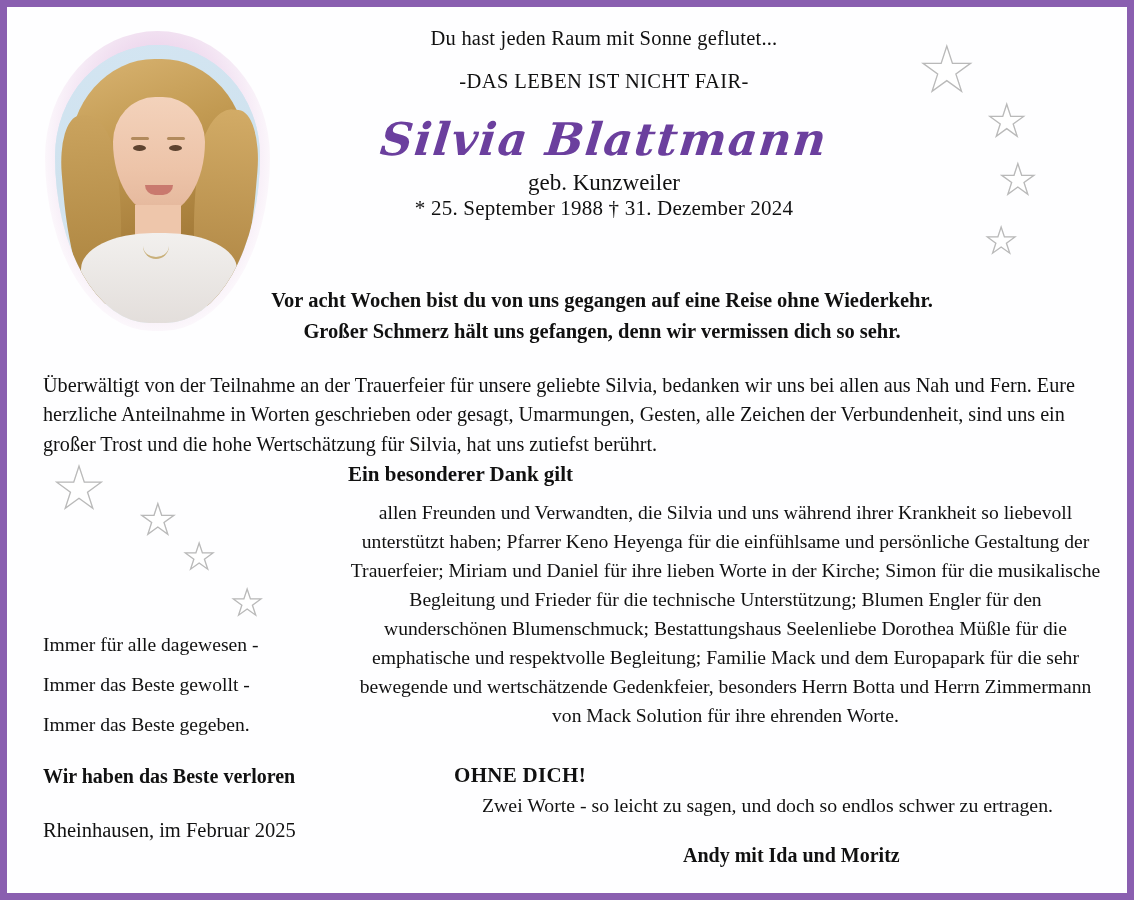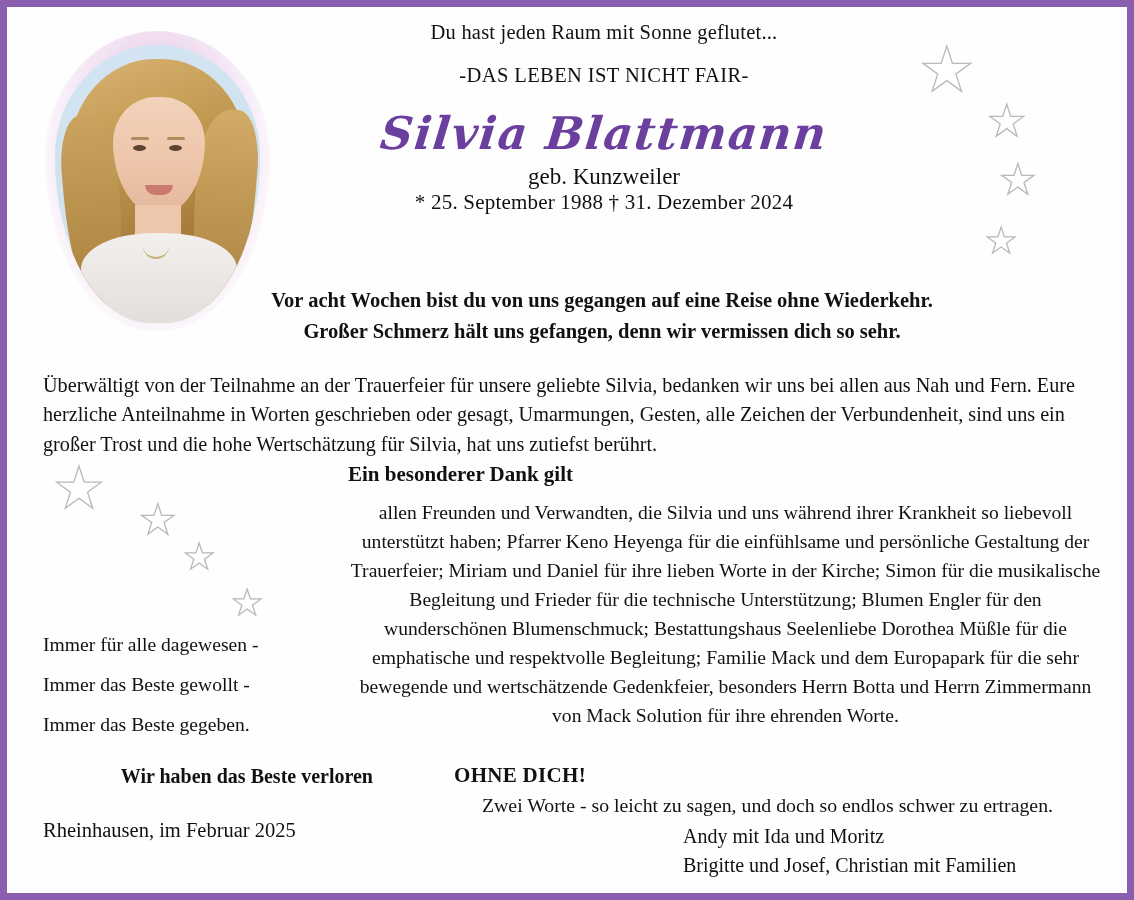--- a/index.html
+++ b/index.html
@@ -142,21 +142,21 @@
     -webkit-text-stroke: 1.3px #b9b9b9;
     font-family: "DejaVu Sans", sans-serif;
     line-height: 1;
     user-select: none;
   }
 
   
   .hdr {
     position: absolute;
     left: 292px;
-    top: 14px;
+    top: 20px;
     width: 610px;
     text-align: center;
   }
   .hdr .line1 {
     font-size: 20.5px;
     letter-spacing: .2px;
   }
   .hdr .line2 {
     font-size: 20.5px;
     margin-top: 20px;
@@ -231,21 +231,20 @@
     font-size: 19.6px;
     line-height: 2.05;
   }
   .left-bold {
     position: absolute;
     left: 36px;
     top: 758px;
     width: 330px;
     font-size: 20px;
     font-weight: 700;
-    text-align: right;
   }
   .place {
     position: absolute;
     left: 36px;
     top: 812px;
     font-size: 20.5px;
   }
 
   
   .ohne-dich {
@@ -260,24 +259,24 @@
     position: absolute;
     left: 447px;
     top: 787px;
     width: 650px;
     font-size: 19.8px;
     margin-left: 28px;
   }
   .signers {
     position: absolute;
     left: 676px;
-    top: 815px;
+    top: 834px;
     width: 420px;
     font-size: 20px;
-    font-weight: 400;
+    font-weight: 700;
     line-height: 1.45;
   }
 </style>
 </head>
 <body>
 
 <div class="card">
   <div class="inner">
 
     <div class="portrait-wrap">
@@ -337,17 +336,16 @@
     </div>
 
     <div class="left-bold">Wir haben das Beste verloren</div>
     <div class="place">Rheinhausen, im Februar 2025</div>
 
     <div class="ohne-dich">OHNE DICH!</div>
     <div class="ohne-sub">Zwei Worte - so leicht zu sagen, und doch so endlos schwer zu ertragen.</div>
 
     <div class="signers">
       <div>Andy mit Ida und Moritz</div>
-      <div>Brigitte und Josef, Christian mit Familien</div>
     </div>
 
   </div>
 </div>
 
 </body></html>

